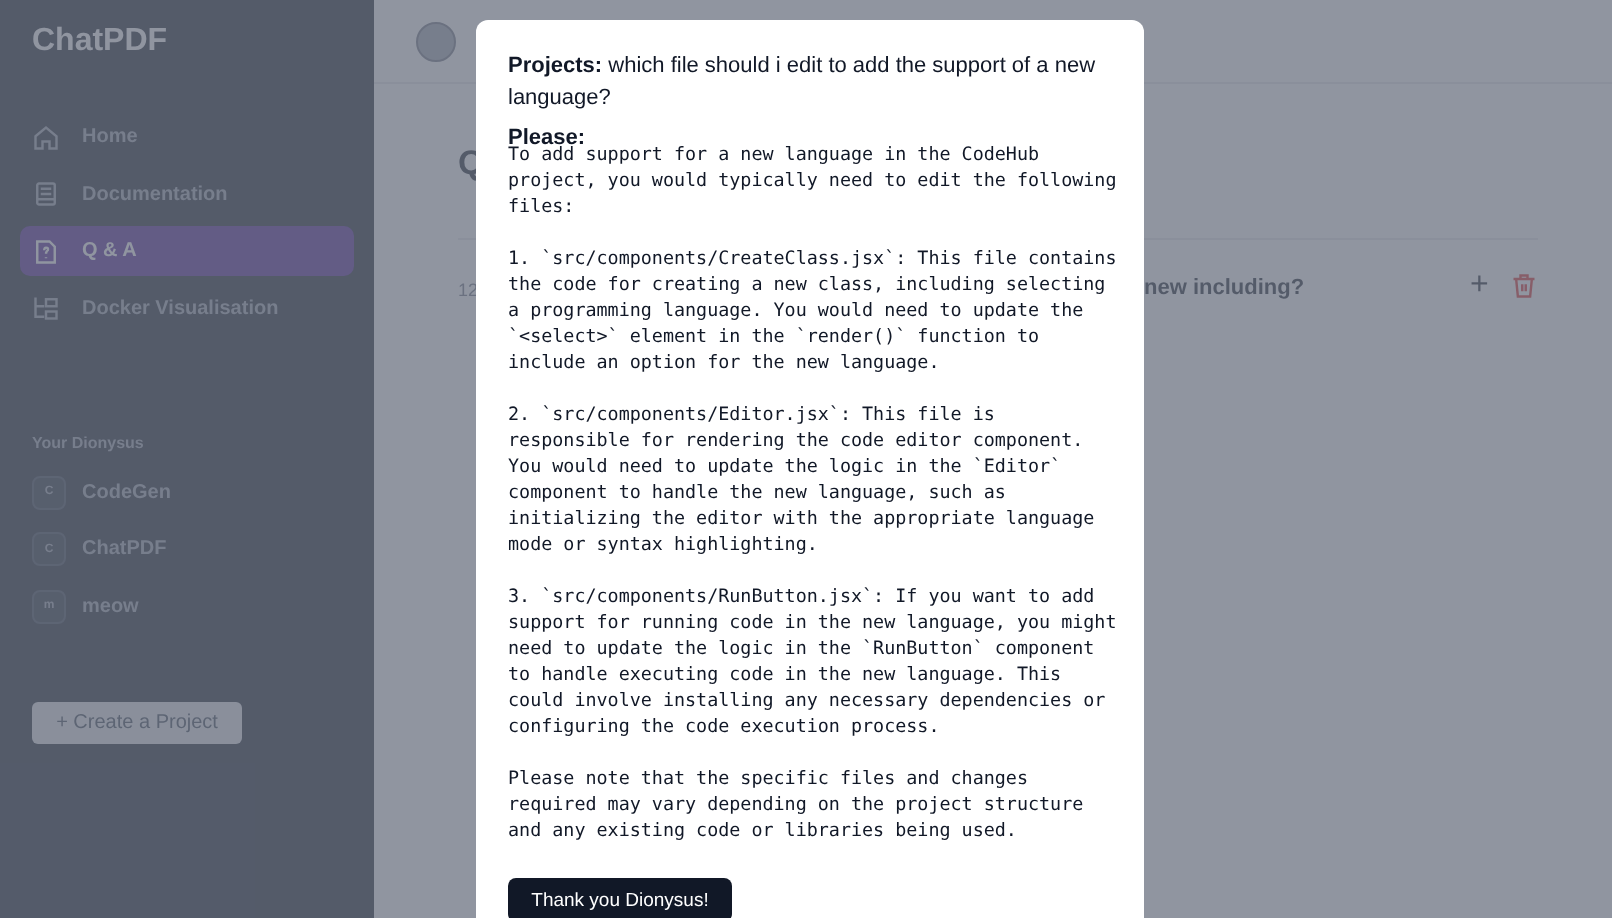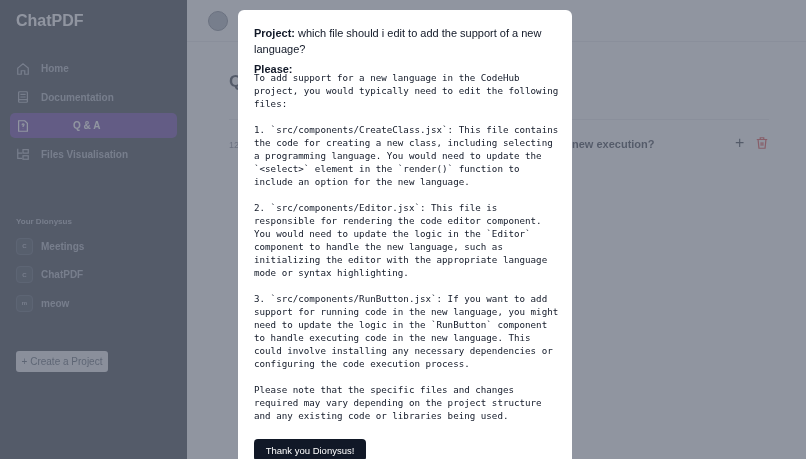--- a/index.html
+++ b/index.html
@@ -1,27 +1,27 @@
 <!DOCTYPE html>
 <html><head>
 <meta charset="utf-8">
 <style>
   html, body { margin:0; padding:0; }
   body { width:806px; height:459px; overflow:hidden; position:relative; font-family:"Liberation Sans", sans-serif; background:#ffffff; }
   .sidebar { position:absolute; left:0; top:0; width:187px; height:459px; background:#111827; }
   .brand { position:absolute; left:16px; top:12px; font-size:16px; font-weight:bold; color:#ffffff; }
   .nav { position:absolute; left:10px; top:56px; width:167px; }
   .nav-item { height:25px; margin-bottom:3.5px; display:flex; align-items:center; padding-left:6px; border-radius:5px; color:#9ca3af; font-size:10px; font-weight:bold; }
-  .nav-item.active { background:#4c1d95; color:#ffffff;gap:32px; }
+  .nav-item.active { background:#4c1d95; color:#ffffff; }
   .nav-item svg { width:14px; height:14px; margin-right:11px; stroke:currentColor; fill:none; stroke-width:1.4; }
   .proj-head { position:absolute; left:16px; top:217px; font-size:8px; font-weight:bold; color:#9ca3af; }
   .projects { position:absolute; left:16px; top:236px; }
   .proj { display:flex; align-items:center; height:20px; margin-bottom:8.5px; color:#9ca3af; font-size:10px; font-weight:bold; }
   .proj .badge { width:15px; height:15px; border:1px solid #374151; background:#1f2937; border-radius:4px; font-size:6px; display:flex; align-items:center; justify-content:center; margin-right:8px; color:#9ca3af; }
-  .create-btn { position:absolute; left:16px; top:351px; width:92px; height:21px; background:#e5e7eb; border-radius:3px; color:#374151; font-size:10px; display:flex; align-items:center; justify-content:center; }
+  .create-btn { position:absolute; left:16px; top:351px; width:105px; height:21px; background:#e5e7eb; border-radius:3px; color:#374151; font-size:10px; display:flex; align-items:center; justify-content:center; }
   .main { position:absolute; left:187px; top:0; width:619px; height:459px; background:#ffffff; }
   .topbar { position:absolute; left:0; top:0; width:619px; height:41px; border-bottom:1px solid #e5e7eb; }
   .avatar { position:absolute; left:21px; top:11px; width:18px; height:18px; border-radius:50%; background:#9ca3af; border:1px solid #6b7280; }
   .page-title { position:absolute; left:42px; top:72px; font-size:17px; font-weight:bold; color:#111827; }
   .divider { position:absolute; left:42px; top:119px; width:540px; height:1px; background:#e5e7eb; }
   .row-date { position:absolute; left:42px; top:140px; font-size:9px; color:#6b7280; }
   .row-q { position:absolute; left:385px; top:138px; font-size:11px; font-weight:bold; color:#111827; }
   .plus-icon { position:absolute; left:548px; top:134px; font-size:16px; color:#111827; }
   .trash-icon { position:absolute; left:568px; top:136px; width:14px; height:14px; }
   .overlay { position:absolute; left:0; top:0; width:806px; height:459px; background:rgba(107,114,128,0.75); }
@@ -57,59 +57,59 @@
           <path d="M7 7 Q7 5.5 8 5.5 Q9.5 5.5 9 7 Q8 8 8 9 M8 11 V11.5"></path>
         </svg>
       <span>Q &amp; A</span>
     </div>
     <div class="nav-item">
       <svg viewBox="0 0 16 16">
           <path d="M2 2 V13 H7 M2 7 H7"></path>
           <rect x="8" y="3" width="6" height="4"></rect>
           <rect x="8" y="10" width="6" height="4"></rect>
         </svg>
-      <span>Files Visualisation</span>
+      <span>Docker Visualisation</span>
     </div>
   </div>
   <div class="proj-head">Your Dionysus</div>
   <div class="projects">
     <div class="proj">
         <span class="badge">C</span>
-        <span>Meetings</span>
+        <span>CodeGen</span>
       </div>
     <div class="proj">
         <span class="badge">C</span>
         <span>ChatPDF</span>
       </div>
     <div class="proj">
         <span class="badge">m</span>
         <span>meow</span>
       </div>
   </div>
   <div class="create-btn">+ Create a Project</div>
 </div>
 
 <div class="main">
   <div class="topbar">
     <div class="avatar"></div>
   </div>
   <div class="page-title">Q</div>
   <div class="divider"></div>
   <div class="row-date">12</div>
-  <div class="row-q">new execution?</div>
+  <div class="row-q">new including?</div>
   <div class="plus-icon">+</div>
   <svg class="trash-icon" viewBox="0 0 16 16" fill="none" stroke="#dc2626" stroke-width="1.4">
       <path d="M2 4 H14 M6 4 V2 H10 V4 M3.5 4 L4.5 14 H11.5 L12.5 4 M7 7 V11 M9 7 V11"></path>
     </svg>
 </div>
 
 <div class="overlay"></div>
 
 <div class="modal">
-  <div class="question"><b>Project:</b><span> which file should i edit to add the support of a new language?</span></div>
+  <div class="question"><b>Projects:</b><span> which file should i edit to add the support of a new language?</span></div>
   <div class="answer-label">Please:</div>
   <pre class="answer">To add support for a new language in the CodeHub
 project, you would typically need to edit the following
 files:
 
 1. `src/components/CreateClass.jsx`: This file contains
 the code for creating a new class, including selecting
 a programming language. You would need to update the
 `&lt;select&gt;` element in the `render()` function to
 include an option for the new language.

